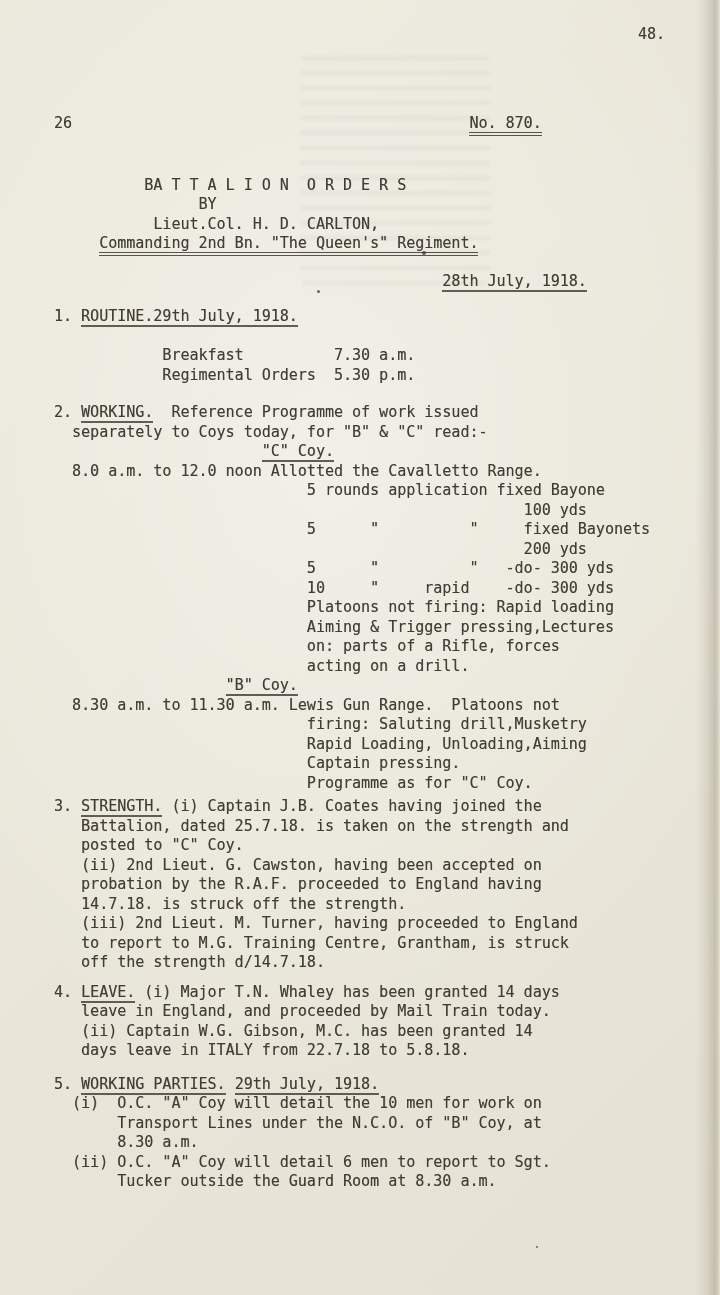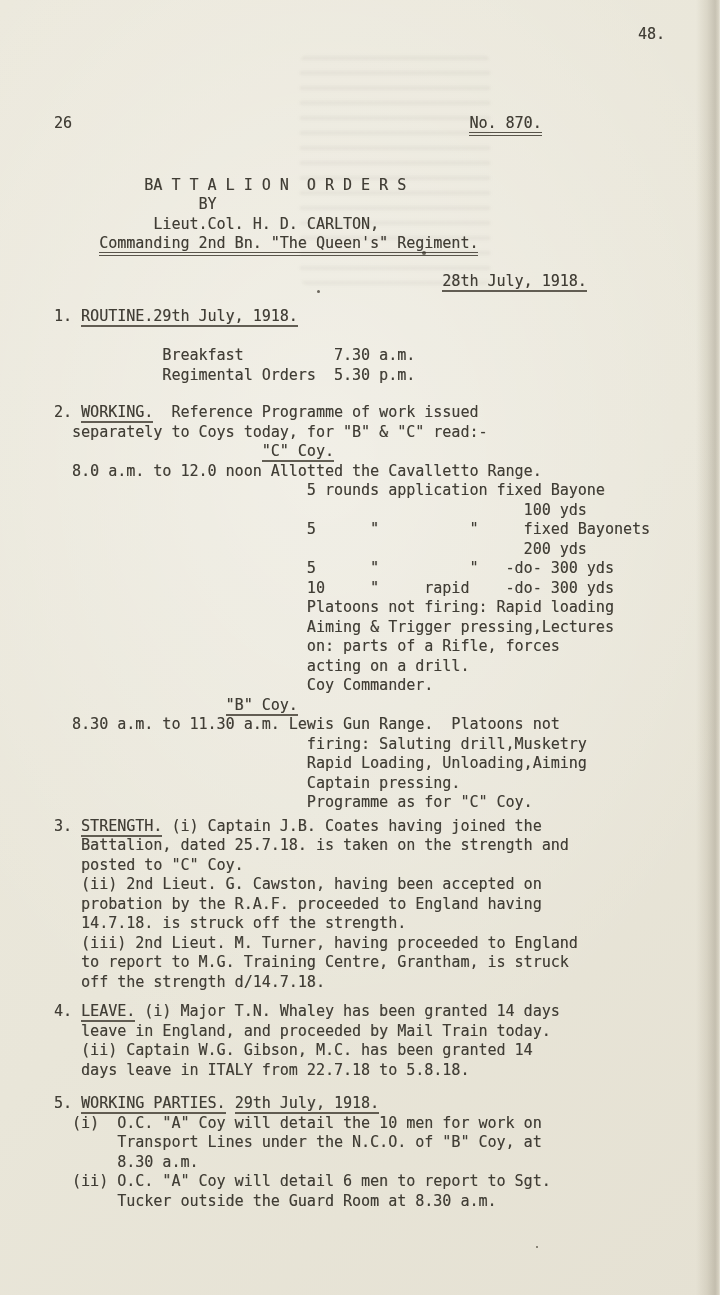--- a/index.html
+++ b/index.html
@@ -76,21 +76,20 @@
         <div class="line"><span>                            5 rounds application fixed Bayone</span></div>
         <div class="line"><span>                                                    100 yds</span></div>
         <div class="line"><span>                            5      "          "     fixed Bayonets</span></div>
         <div class="line"><span>                                                    200 yds</span></div>
         <div class="line"><span>                            5      "          "   -do- 300 yds</span></div>
         <div class="line"><span>                            10     "     rapid    -do- 300 yds</span></div>
         <div class="line"><span>                            Platoons not firing: Rapid loading</span></div>
         <div class="line"><span>                            Aiming &amp; Trigger pressing,Lectures</span></div>
         <div class="line"><span>                            on: parts of a Rifle, forces</span></div>
         <div class="line"><span>                            acting on a drill.</span></div>
-        <div class="line"><span>                            Coy Commander.</span></div>
         <div class="line"><span>                   </span><span class="u">"B" Coy.</span></div>
         <div class="line"><span>  8.30 a.m. to 11.30 a.m. Lewis Gun Range.  Platoons not</span></div>
         <div class="line"><span>                            firing: Saluting drill,Musketry</span></div>
         <div class="line"><span>                            Rapid Loading, Unloading,Aiming</span></div>
         <div class="line"><span>                            Captain pressing.</span></div>
         <div class="line"><span>                            Programme as for "C" Coy.</span></div>
       </div>
     <div class="block sec-strength">
         <div class="line"><span>3. </span><span class="u">STRENGTH.</span><span> (i) Captain J.B. Coates having joined the</span></div>
         <div class="line"><span>   Battalion, dated 25.7.18. is taken on the strength and</span></div>

